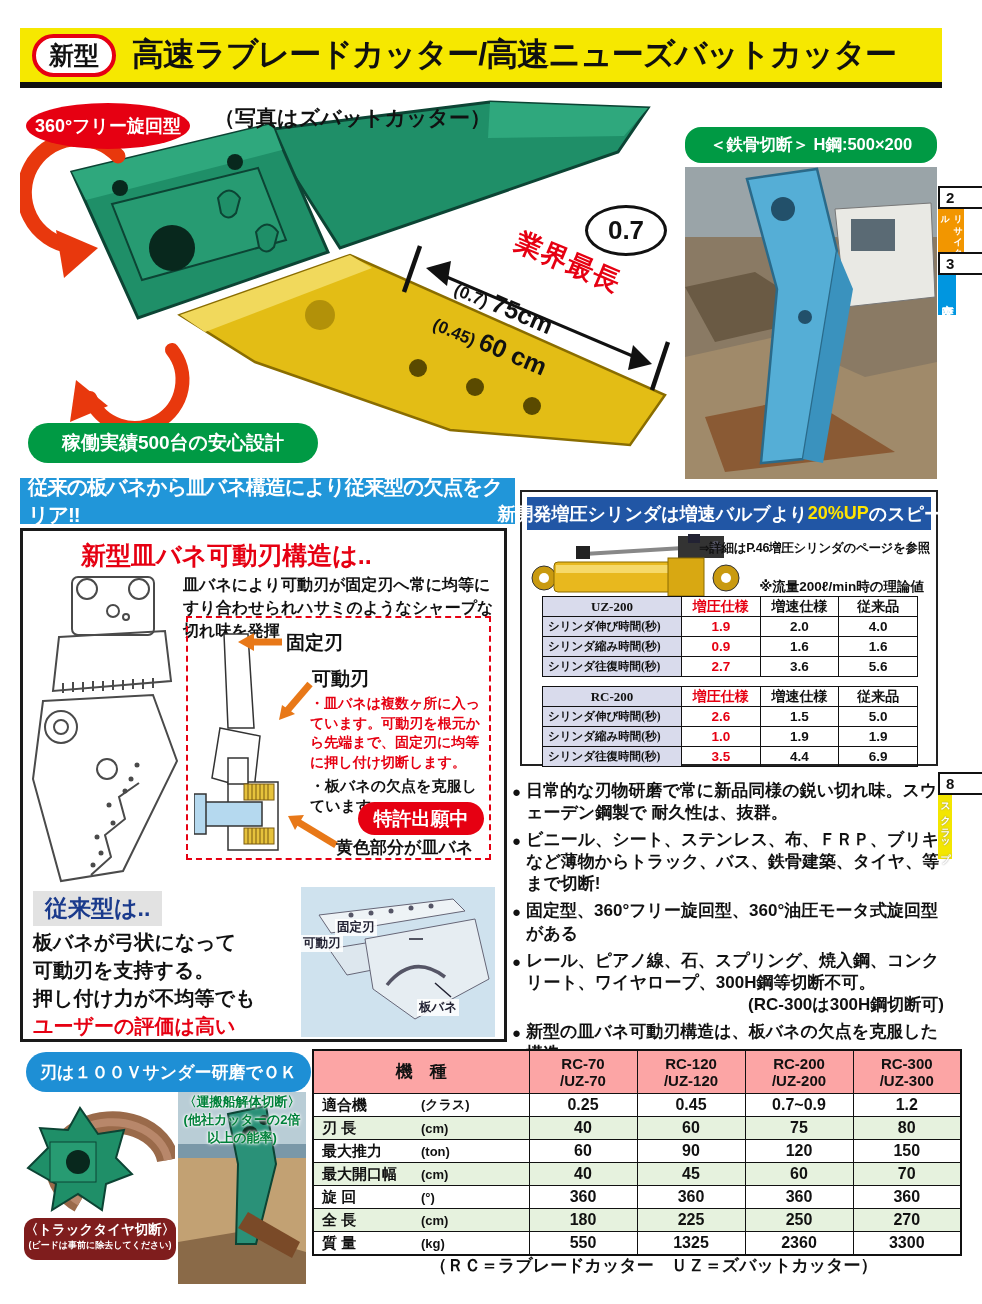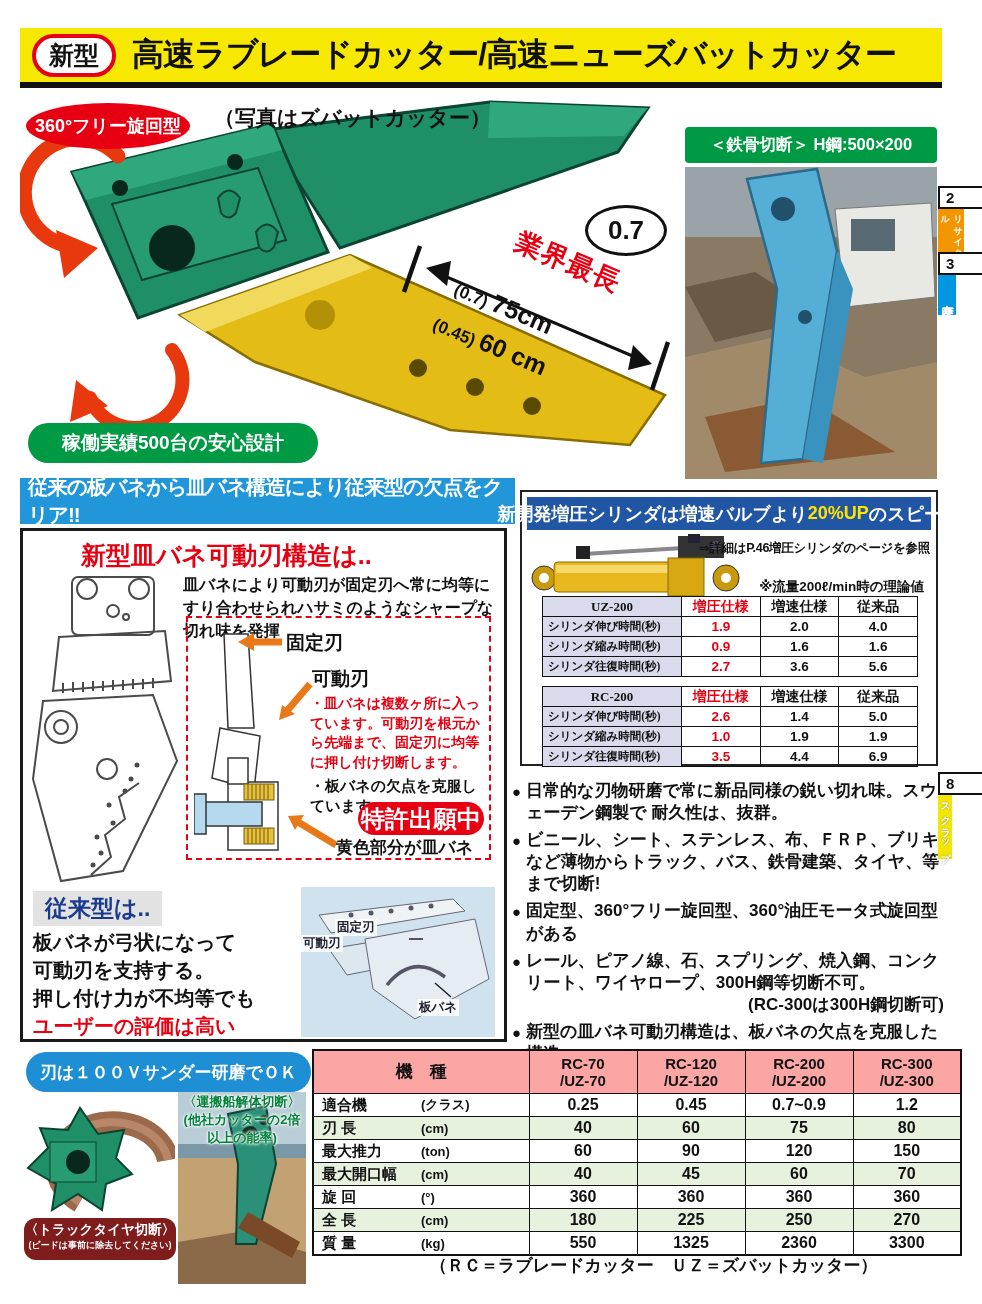--- a/index.html
+++ b/index.html
@@ -22,37 +22,37 @@
   .oval07{left:585px;top:205px;width:76px;height:45px;border:3.5px solid #111;border-radius:50%;
           background:#fff;font-size:26px;font-weight:900;}
   .ind-best{left:512px;top:244px;transform:rotate(23deg);color:#e60012;font-size:27px;font-weight:900;letter-spacing:1px;white-space:nowrap;}
   .dim-label{transform:rotate(23deg);white-space:nowrap;font-weight:900;display:flex;align-items:baseline;gap:5px;}
   .dim-paren{font-size:17px;font-weight:800;}
   .dim-val{font-size:25px;font-weight:900;}
   .track-badge{left:28px;top:423px;width:290px;height:40px;background:#009a44;border-radius:21px;
                color:#fff;font-size:19px;font-weight:900;}
 
   
-  .steel-caption{left:685px;top:127px;width:252px;height:36px;background:#009a44;border-radius:4px;
+  .steel-caption{left:685px;top:127px;width:252px;height:36px;background:#009a44;border-radius:16px;
                  color:#fff;font-size:16.5px;font-weight:900;}
 
   
   .clear-bar{left:20px;top:478px;width:487px;height:46px;background:#2196d9;color:#fff;
              font-size:20.5px;font-weight:900;letter-spacing:-1px;padding-left:8px;}
 
   
   .feature-box{left:20px;top:528px;width:487px;height:514px;border:3.5px solid #1a1a1a;background:#fff;box-sizing:border-box;}
   .fb-title{left:58px;top:8px;color:#e60012;font-size:25px;font-weight:900;}
   .fb-desc{left:160px;top:42px;width:322px;font-size:16px;font-weight:800;line-height:1.45;}
   .fb-dashed{left:163px;top:85px;width:305px;height:244px;border:2.5px dashed #e60012;box-sizing:border-box;}
   .lbl-blade{font-size:19px;font-weight:900;white-space:nowrap;}
   .spring-note{left:122px;top:76px;width:180px;color:#e60012;font-size:14px;font-weight:800;line-height:1.4;}
   .leaf-note{left:122px;top:158px;width:182px;font-size:15px;font-weight:800;line-height:1.35;}
   .patent-badge{left:170px;top:184px;width:126px;height:33px;background:#e60012;border-radius:17px;
-                color:#fff;font-size:24px;font-weight:900;}
+                color:#fff;font-size:19px;font-weight:900;}
   .yellow-note{left:148px;top:218px;font-size:17px;font-weight:900;white-space:nowrap;}
   .legacy-title{left:10px;top:360px;background:#e2e2e2;color:#1a3a8c;font-size:23px;font-weight:900;padding:2px 12px;}
   .legacy-line{left:10px;font-size:20px;font-weight:800;white-space:nowrap;}
   .legacy-red{color:#e60012;}
   .legacy-diagram{left:278px;top:356px;width:194px;height:150px;}
   .diag-lbl{position:absolute;font-size:12.5px;font-weight:800;color:#223;background:rgba(255,255,255,.85);padding:0 2px;white-space:nowrap;}
 
   
   .cyl-panel{left:520px;top:490px;width:418px;height:276px;border:2.5px solid #222;background:#fff;box-sizing:border-box;}
   .cyl-header{position:absolute;left:5px;top:5px;right:5px;height:33px;background:#2156a5;color:#fff;
@@ -337,21 +337,21 @@
         <tbody>
             <tr>
           <th class="lab">RC-200</th>
           <th class="red">増圧仕様</th>
           <th>増速仕様</th>
           <th>従来品</th>
         </tr>
         <tr>
           <td class="lab">シリンダ伸び時間(秒)</td>
           <td class="red">2.6</td>
-          <td>1.4</td>
+          <td>1.5</td>
           <td>5.0</td>
         </tr>
         <tr>
           <td class="lab">シリンダ縮み時間(秒)</td>
           <td class="red">1.0</td>
           <td>1.9</td>
           <td>1.9</td>
         </tr>
         <tr>
           <td class="lab">シリンダ往復時間(秒)</td>

